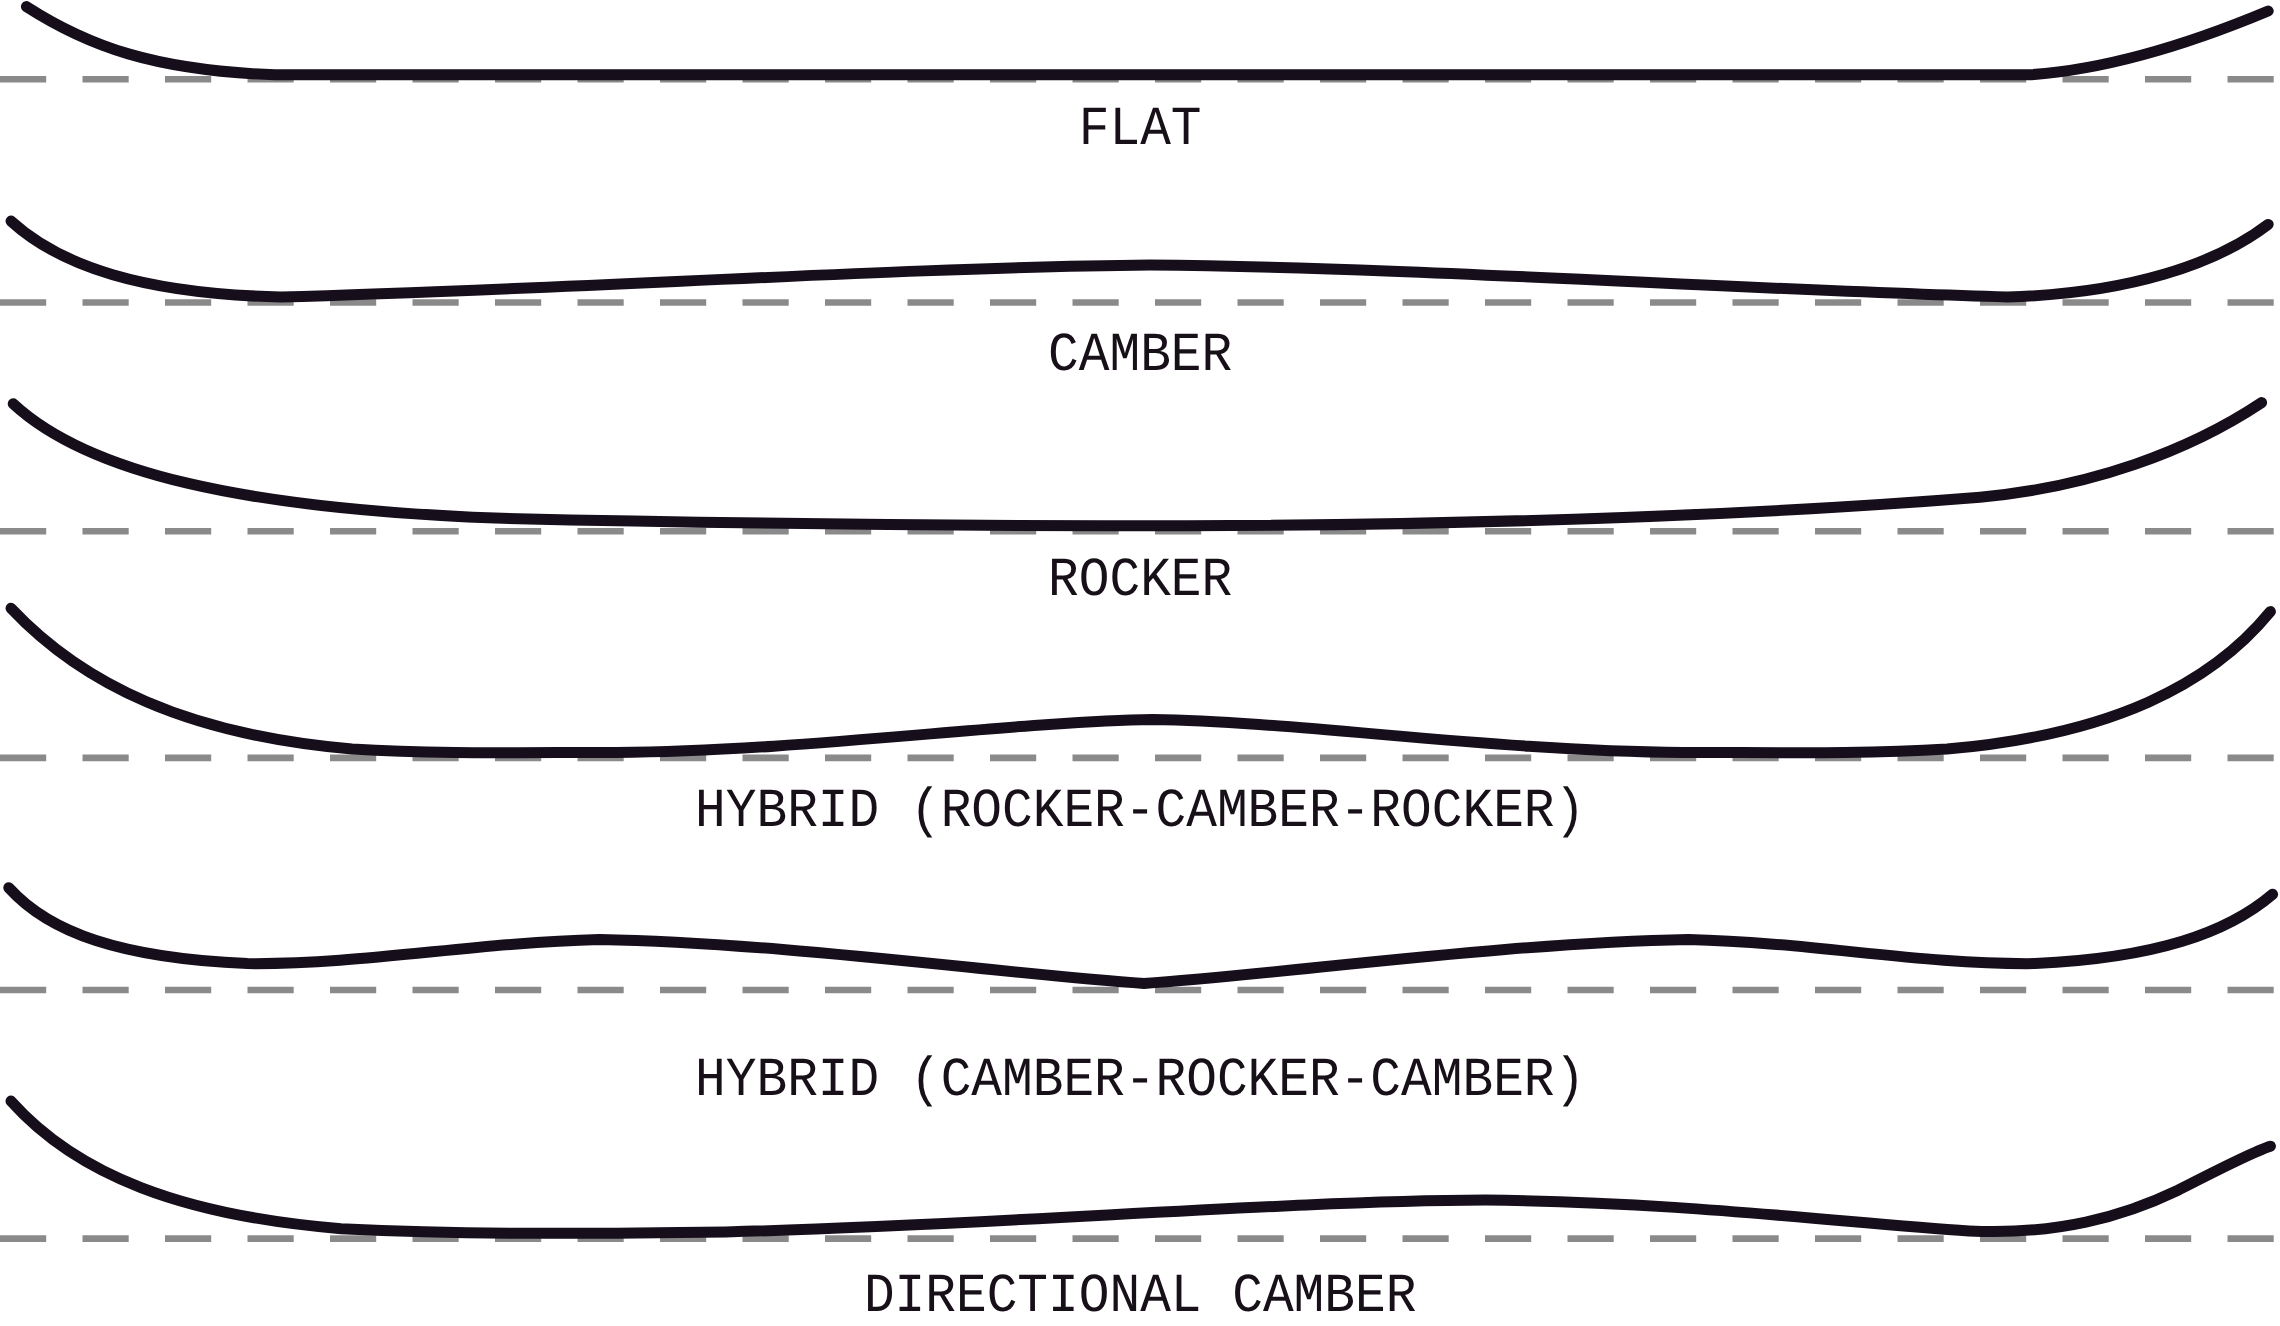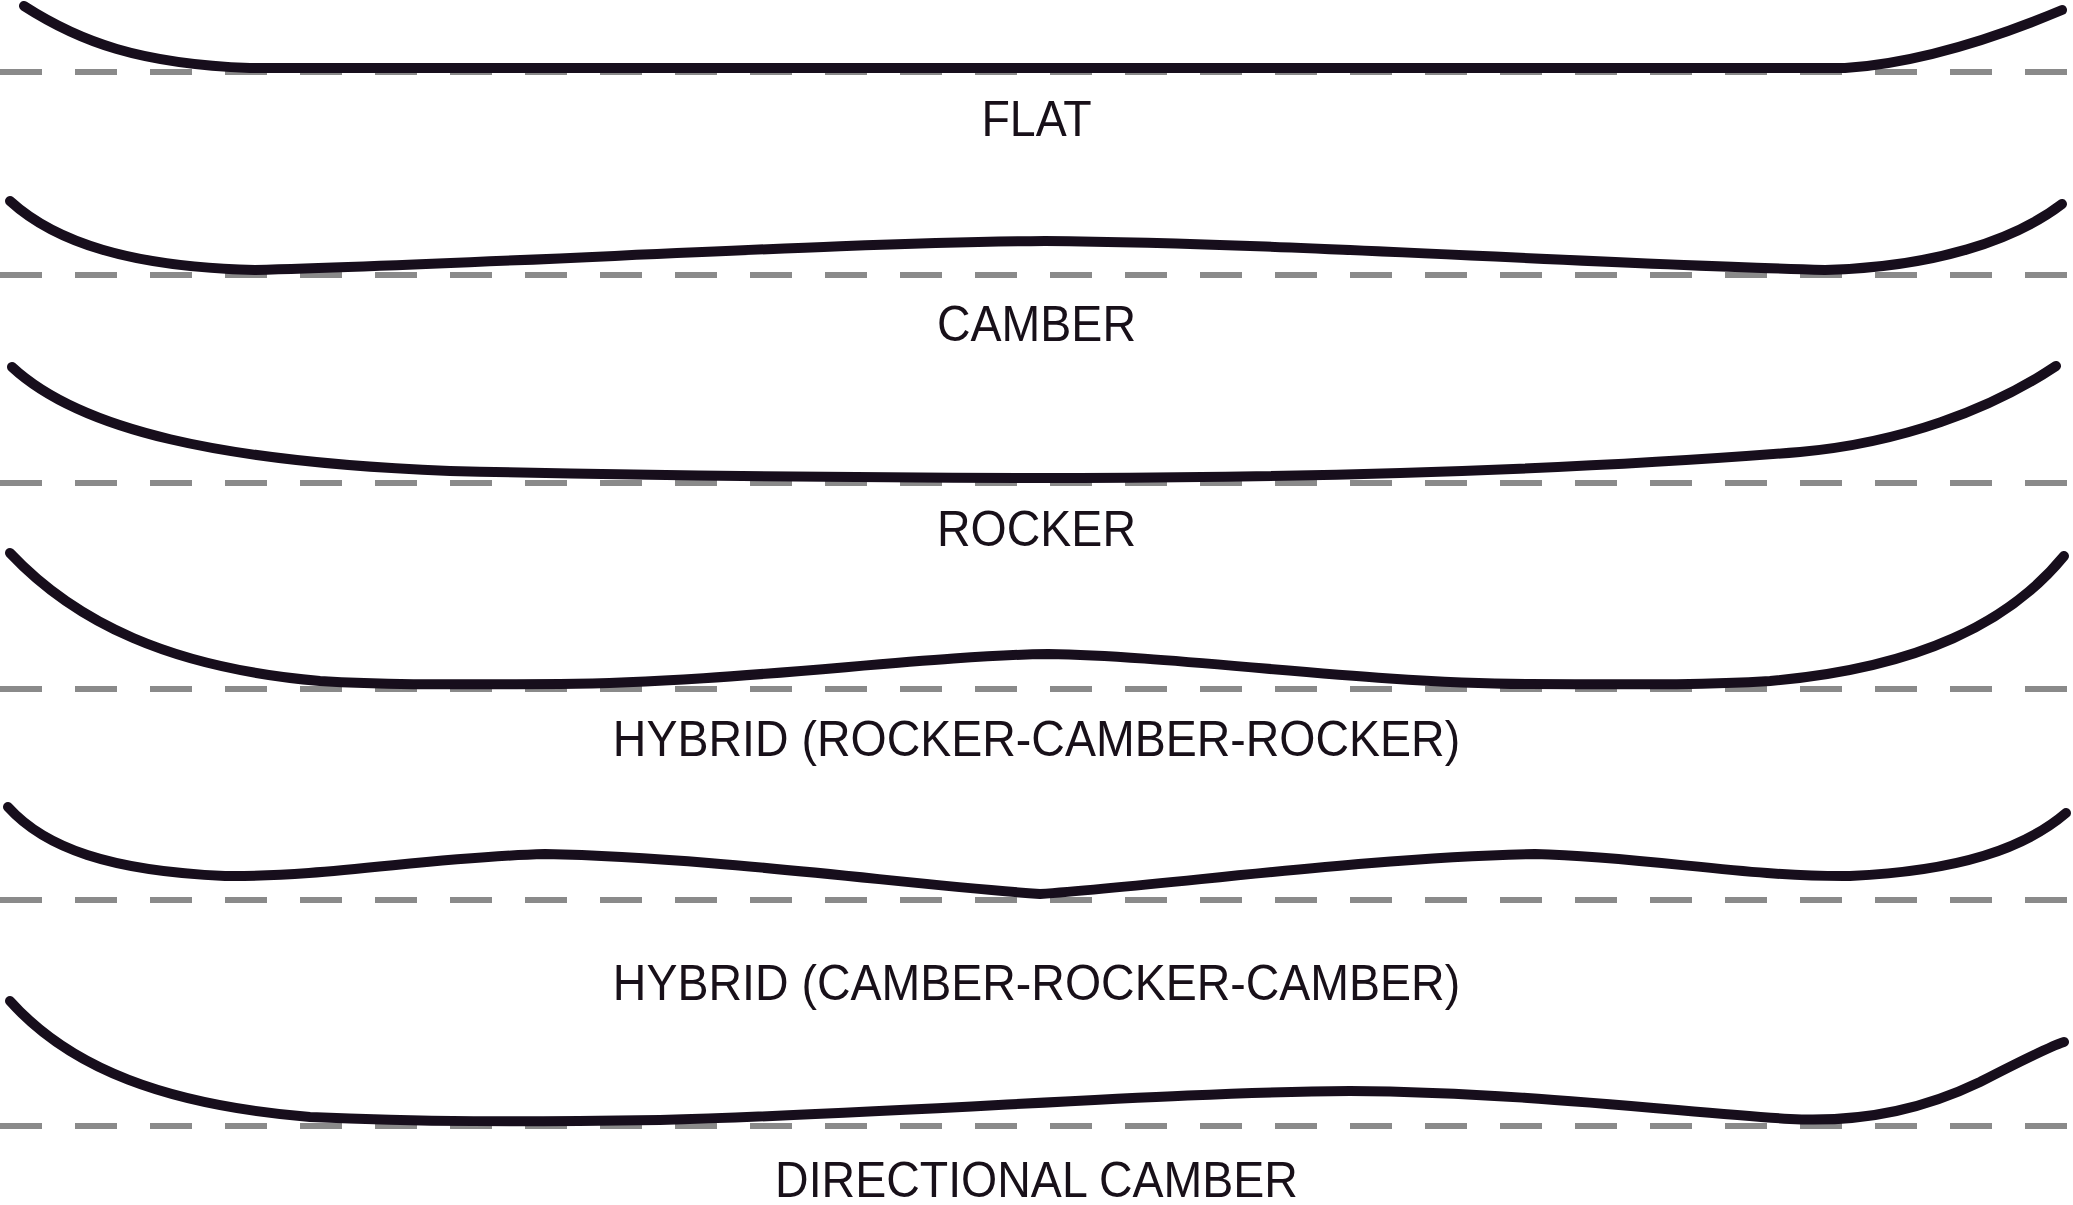--- a/index.html
+++ b/index.html
@@ -6,21 +6,21 @@
     margin: 0;
     padding: 0;
     background: #ffffff;
   }
   .canvas {
     position: relative;
     width: 2073px;
     height: 1205px;
     background: #ffffff;
     overflow: hidden;
-    font-family: Liberation Sans, sans-serif;
+    font-family: Liberation Mono, monospace;
   }
   .canvas svg {
     position: absolute;
     left: 0;
     top: 0;
     width: 2073px;
     height: 1205px;
   }
   .labels {
     position: absolute;

